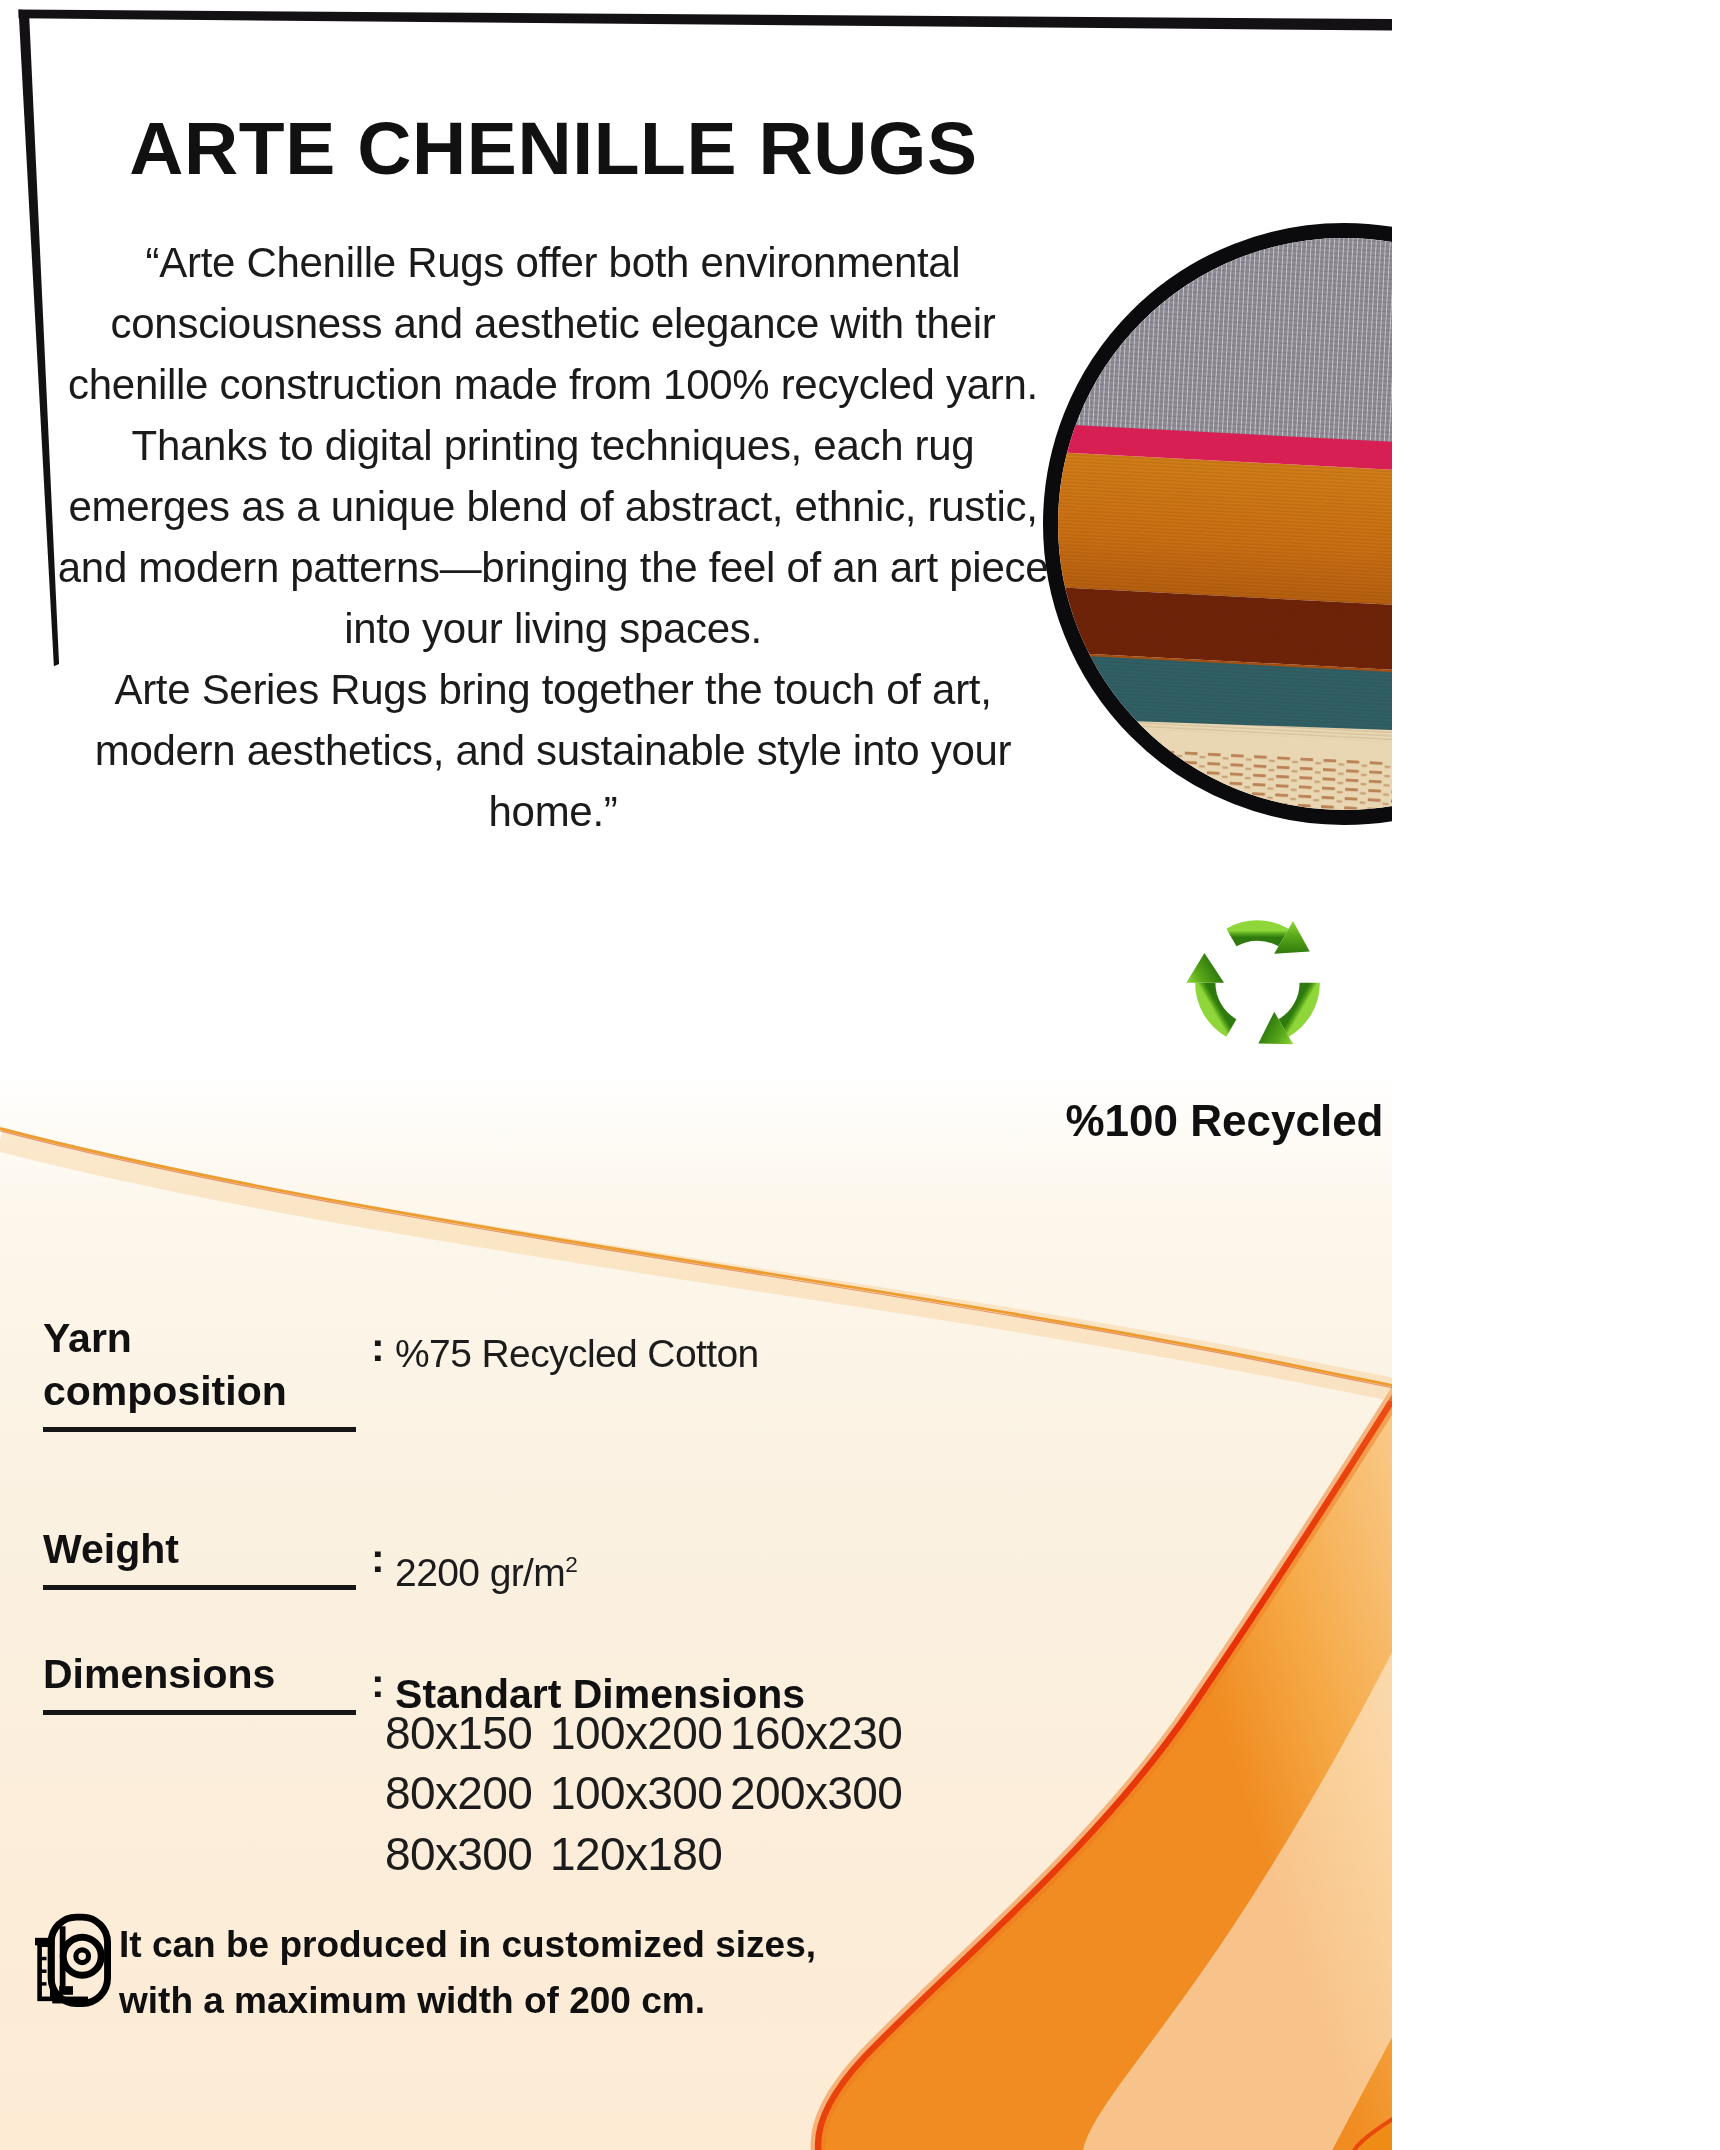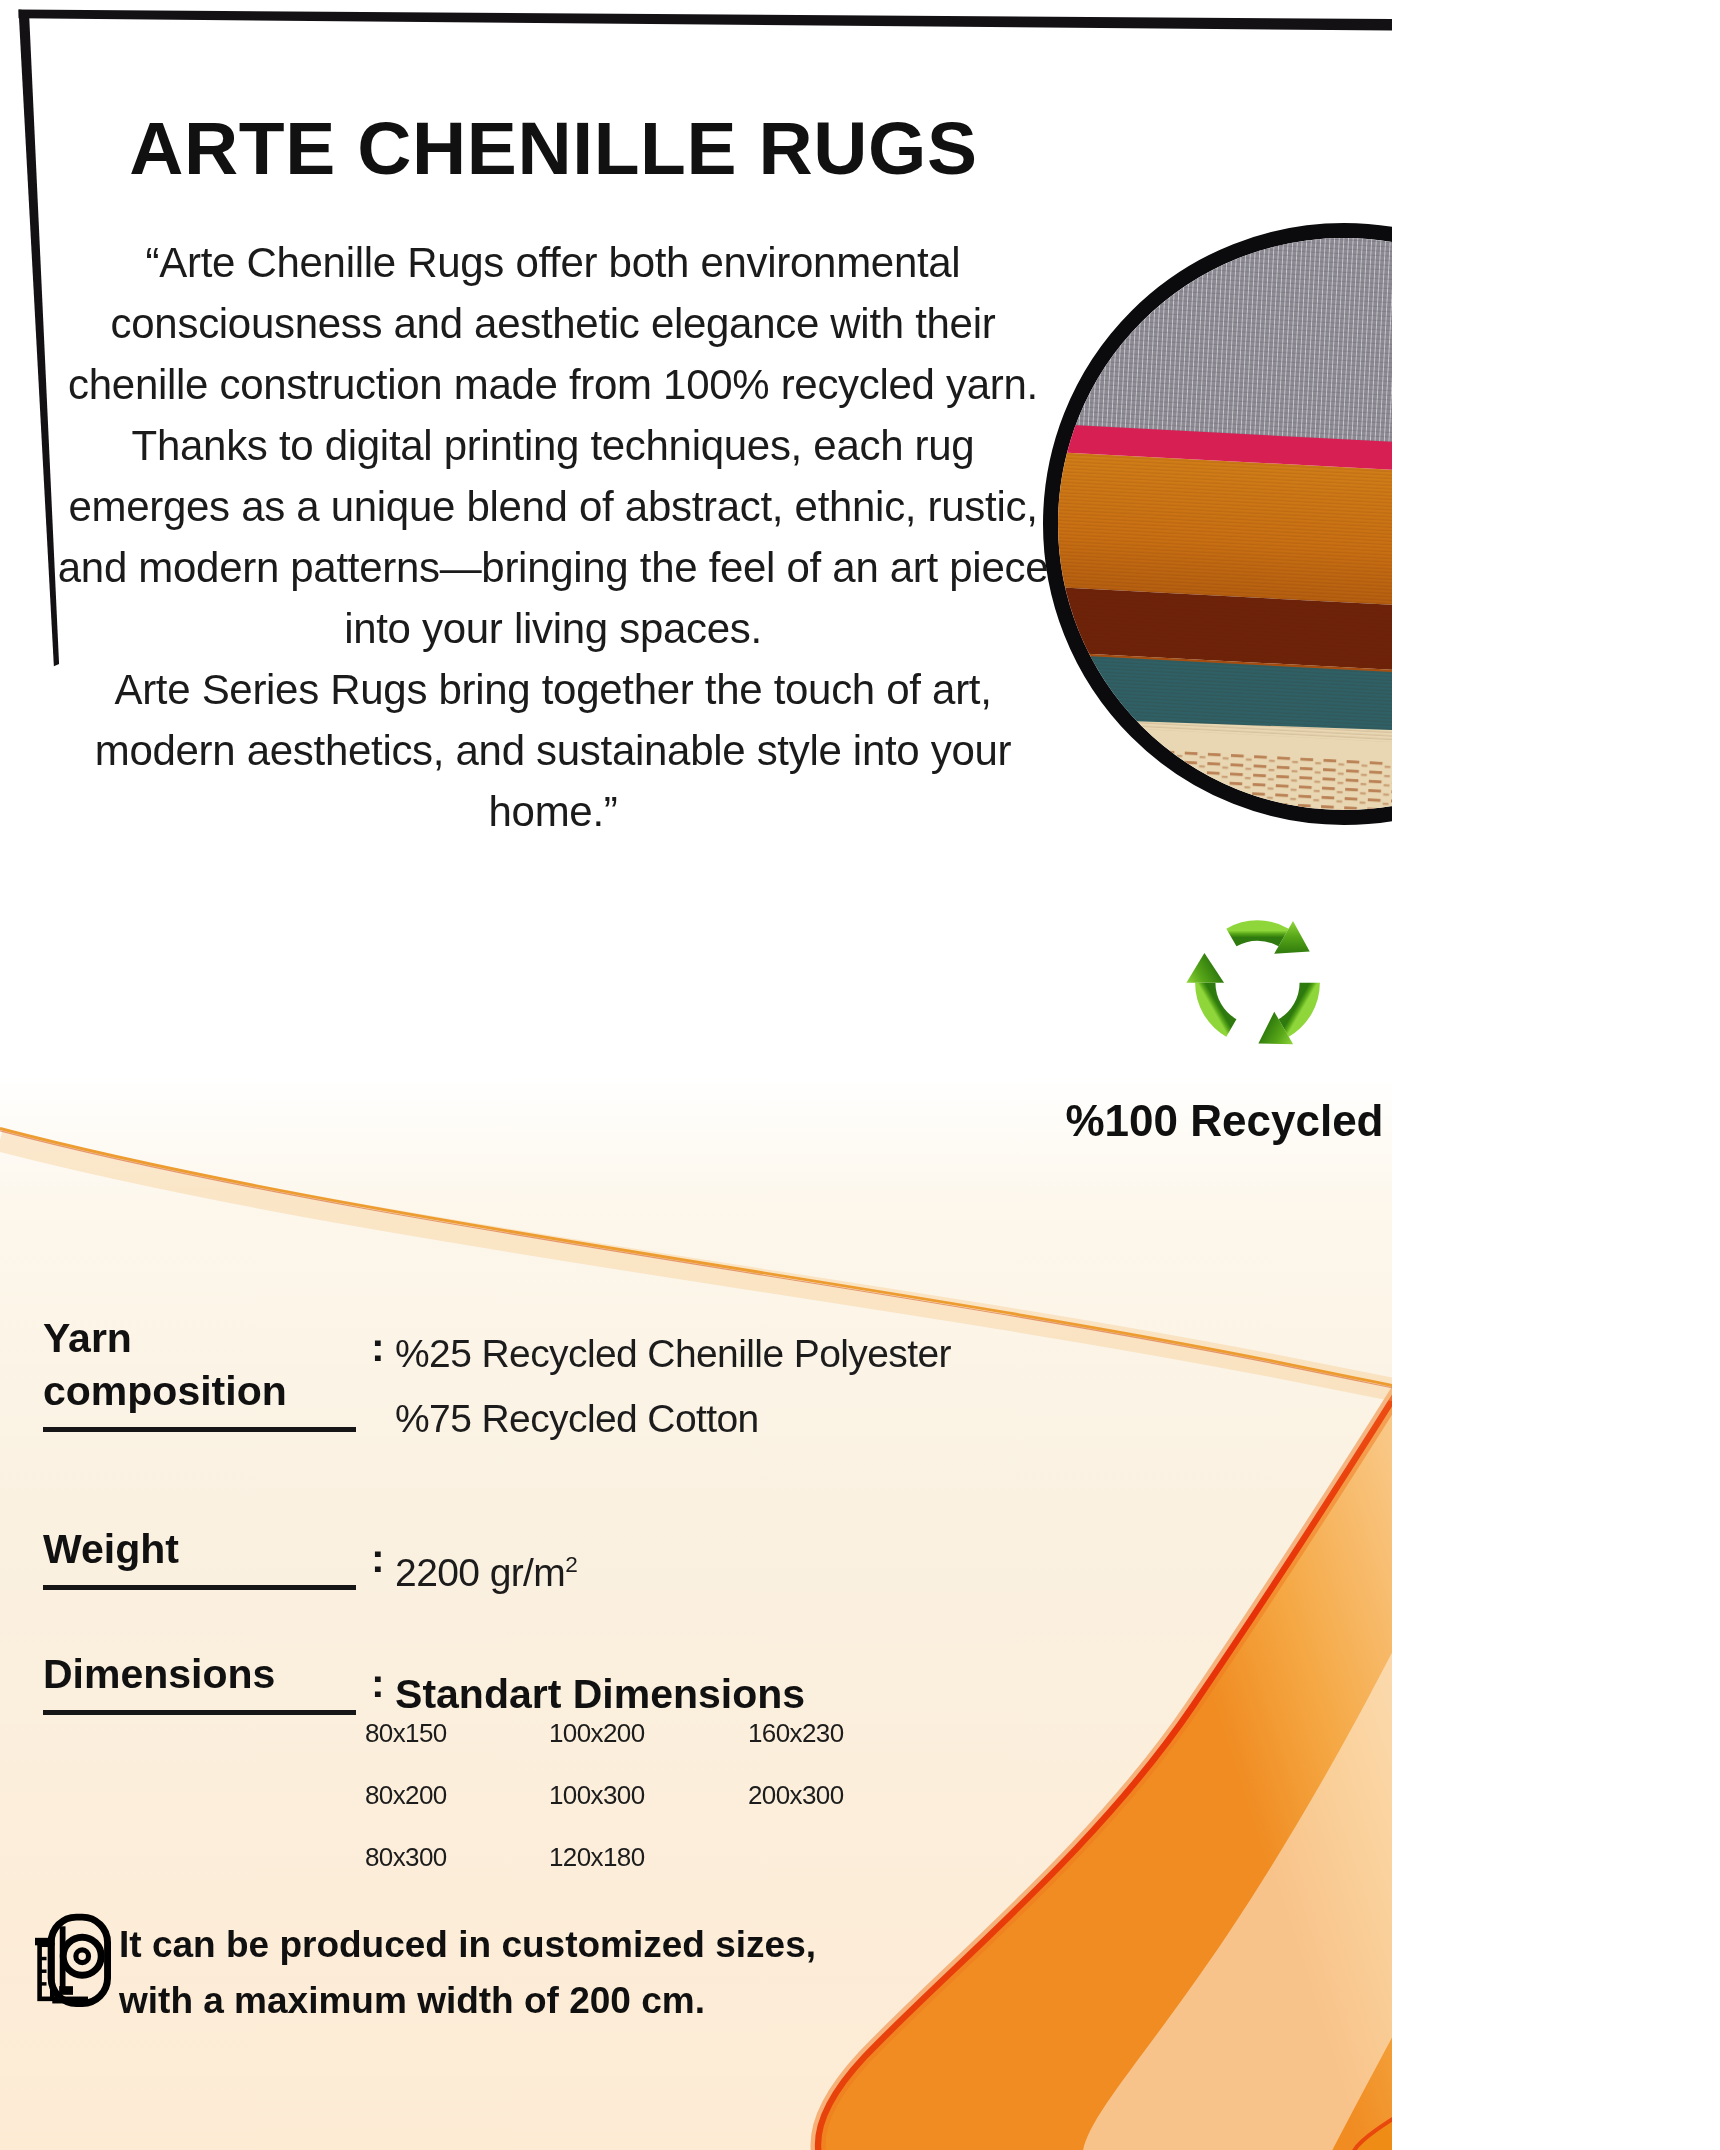--- a/index.html
+++ b/index.html
@@ -51,23 +51,23 @@
     padding-bottom:9.3px;border-bottom:5.2px solid #161616;
     color:#111;
   }
   .spec-colon{font-size:41px;font-weight:700;line-height:53px;margin:9.3px 10.4px 0 15px;}
   .spec-values{margin-top:9.3px;font-size:39px;font-weight:400;line-height:65px;letter-spacing:-0.6px;color:#1c1c1c;}
   .spec-heading{margin-top:20px;font-size:41px;font-weight:700;line-height:53px;color:#111;}
   sup{font-size:58%;}
 
   .sizes-grid{
     position:absolute;z-index:2;
-    left:365px;top:1712px;
+    left:385px;top:1712px;
     display:grid;grid-template-columns:165px 180px 180px;row-gap:17.4px;
-    font-size:26px;font-weight:400;letter-spacing:-0.6px;line-height:43px;color:#1c1c1c;gap:19px;
+    font-size:46px;font-weight:400;letter-spacing:-0.6px;line-height:43px;color:#1c1c1c;
   }
   .note-icon{left:35px;top:1910px;width:76px;height:104px;}
   .note-text{
     left:119px;top:1917px;width:811px;
     font-size:37px;font-weight:700;line-height:56px;color:#101010;
   }
 </style>
 </head>
 <body>
 
@@ -201,21 +201,20 @@
         <polygon points="61.5,38 74.5,15.5 86,36.5" stroke="none"></polygon>
       </g>
     </g>
   </svg>
   <div class="fg badge-label">%100 Recycled Materials</div>
 
   <div class="spec-row" style="top:1312px">
     <span class="spec-label">Yarn composition</span>
     <span class="spec-colon">:</span>
     <div class="spec-values">
-      <div>%25 Recycled Chenille Polyester</div>
       <div>%75 Recycled Cotton</div>
     </div>
   </div>
 
   <div class="spec-row" style="top:1523px">
     <span class="spec-label">Weight</span>
     <span class="spec-colon">:</span>
     <div class="spec-values">
       <div><span>2200 gr/m</span><sup>2</sup></div>
     </div>

